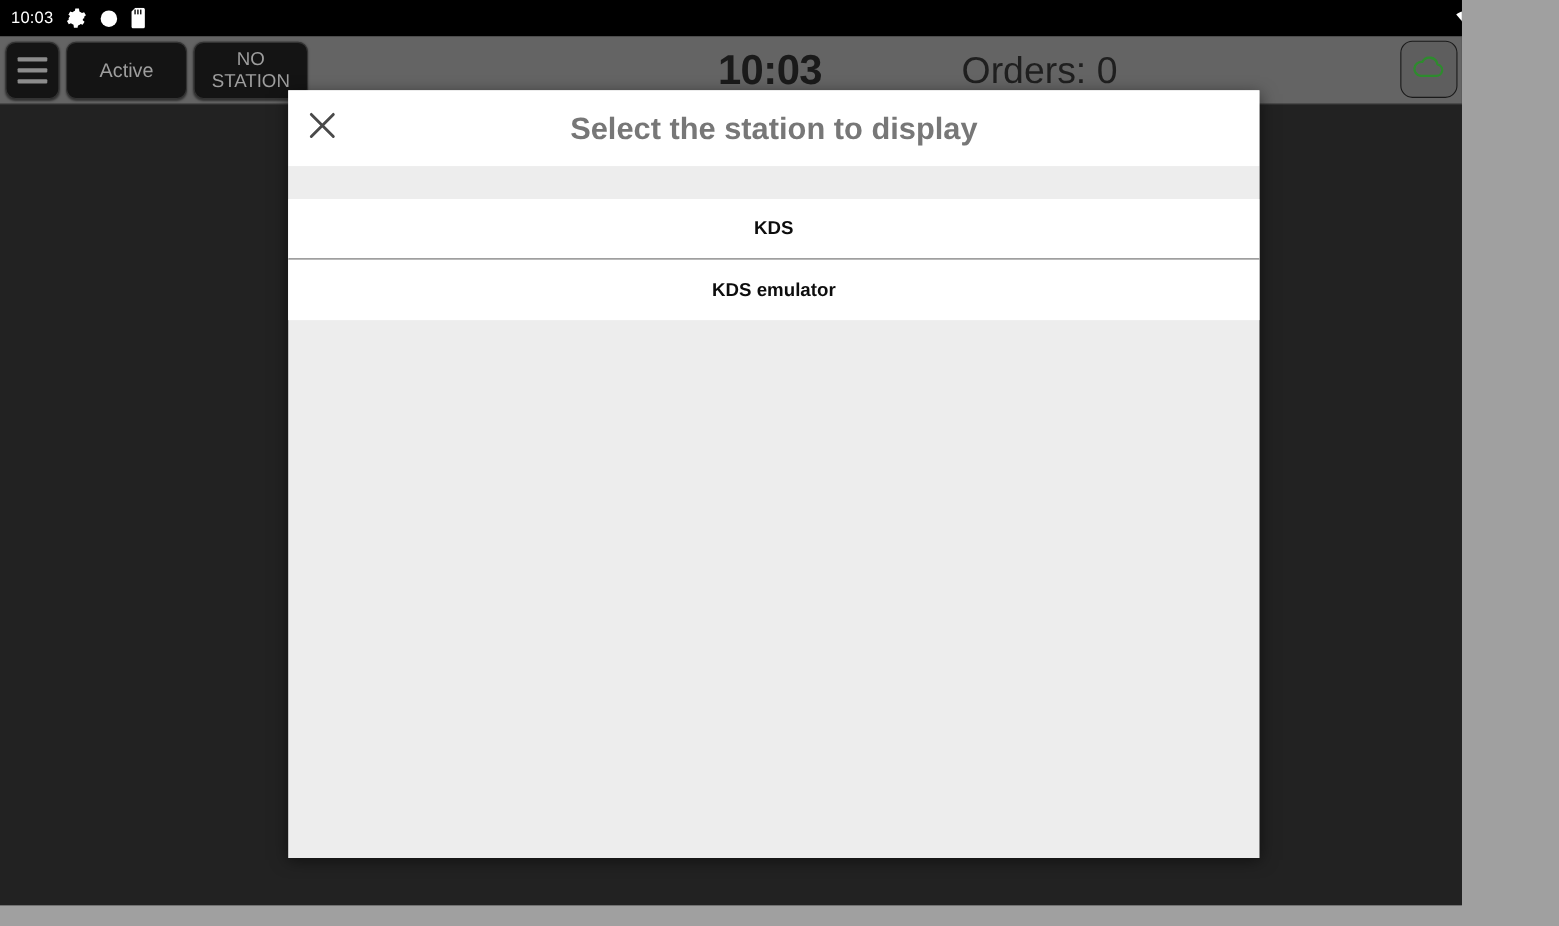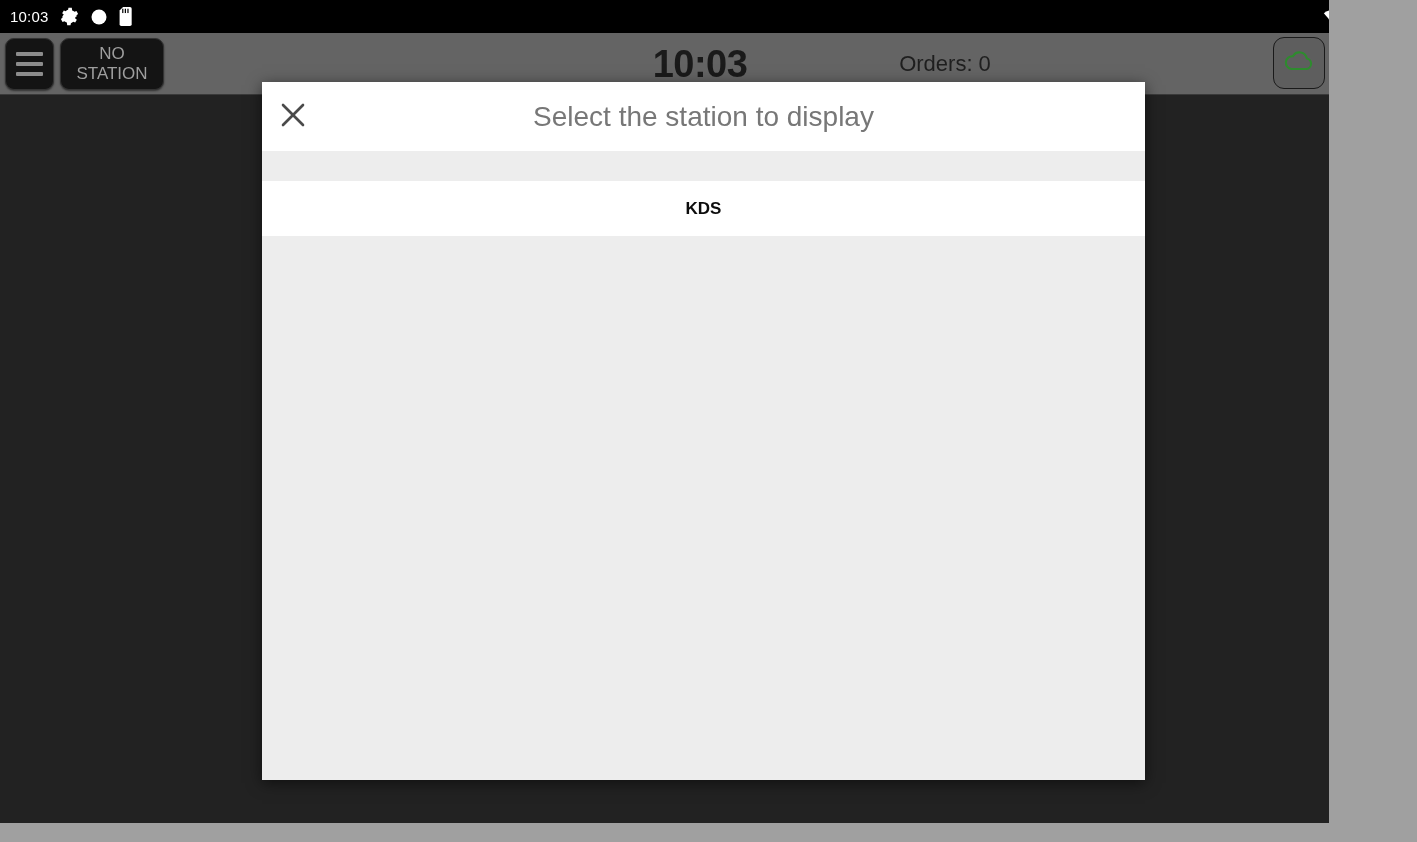--- a/index.html
+++ b/index.html
@@ -71,21 +71,21 @@
     position:absolute; left:645px; top:33px;
     width:110px; height:62px;
     display:flex; align-items:center; justify-content:center;
     font-size:38px; font-weight:bold; color:#1a1a1a;
     letter-spacing:-.5px;
   }
   #orders-count {
     position:absolute; left:860px; top:33px;
     width:170px; height:62px;
     display:flex; align-items:center; justify-content:center;
-    font-size:22px; color:#1f1f1f;
+    font-size:34px; color:#1f1f1f;
   }
   #cloud-button {
     position:absolute; right:4px; top:37px;
     width:52px; height:52px;
     border:1px solid #1a1a1a;
     border-radius:11px;
     background:#5e5e5e;
     display:flex; align-items:center; justify-content:center;
     cursor:pointer;
   }
@@ -112,21 +112,21 @@
     display:flex; align-items:center;
   }
   #close-button {
     width:62px; height:69px;
     display:flex; align-items:center; justify-content:center;
     cursor:pointer;
   }
   #dialog-title {
     position:absolute; left:0; right:0; top:0; height:69px;
     display:flex; align-items:center; justify-content:center;
-    font-size:28px; color:#777777; font-weight:400;
+    font-size:28px; color:#777777; font-weight:700;
     pointer-events:none;
     text-align:center;
   }
   #dialog-gap { height:30px; background:#ededed; }
 
   #station-list { background:#ffffff; }
   .station-item {
     height:55px;
     background:#ffffff;
     display:flex; align-items:center; justify-content:center;
@@ -188,20 +188,23 @@
   </div>
 
   <div id="toolbar">
 
     <div id="menu-button" class="tb-btn">
       <span class="burger-bar"></span>
       <span class="burger-bar"></span>
       <span class="burger-bar"></span>
     </div>
 
+    <div id="active-button" class="tb-btn">
+      <span>Active</span>
+    </div>
 
     <div id="station-button" class="tb-btn">
       <div>
         <span>NO</span>
         <span>STATION</span>
       </div>
     </div>
 
   </div>
 
@@ -231,18 +234,21 @@
       </div>
       <div id="dialog-title">Select the station to display</div>
     </div>
 
     <div id="dialog-gap"></div>
 
     <div id="station-list">
       <div class="station-item">
         <span>KDS</span>
       </div>
+      <div class="station-item">
+        <span>KDS emulator</span>
+      </div>
     </div>
 
     <div id="dialog-body"></div>
   </div>
 
 </div>
 
 </body></html>

